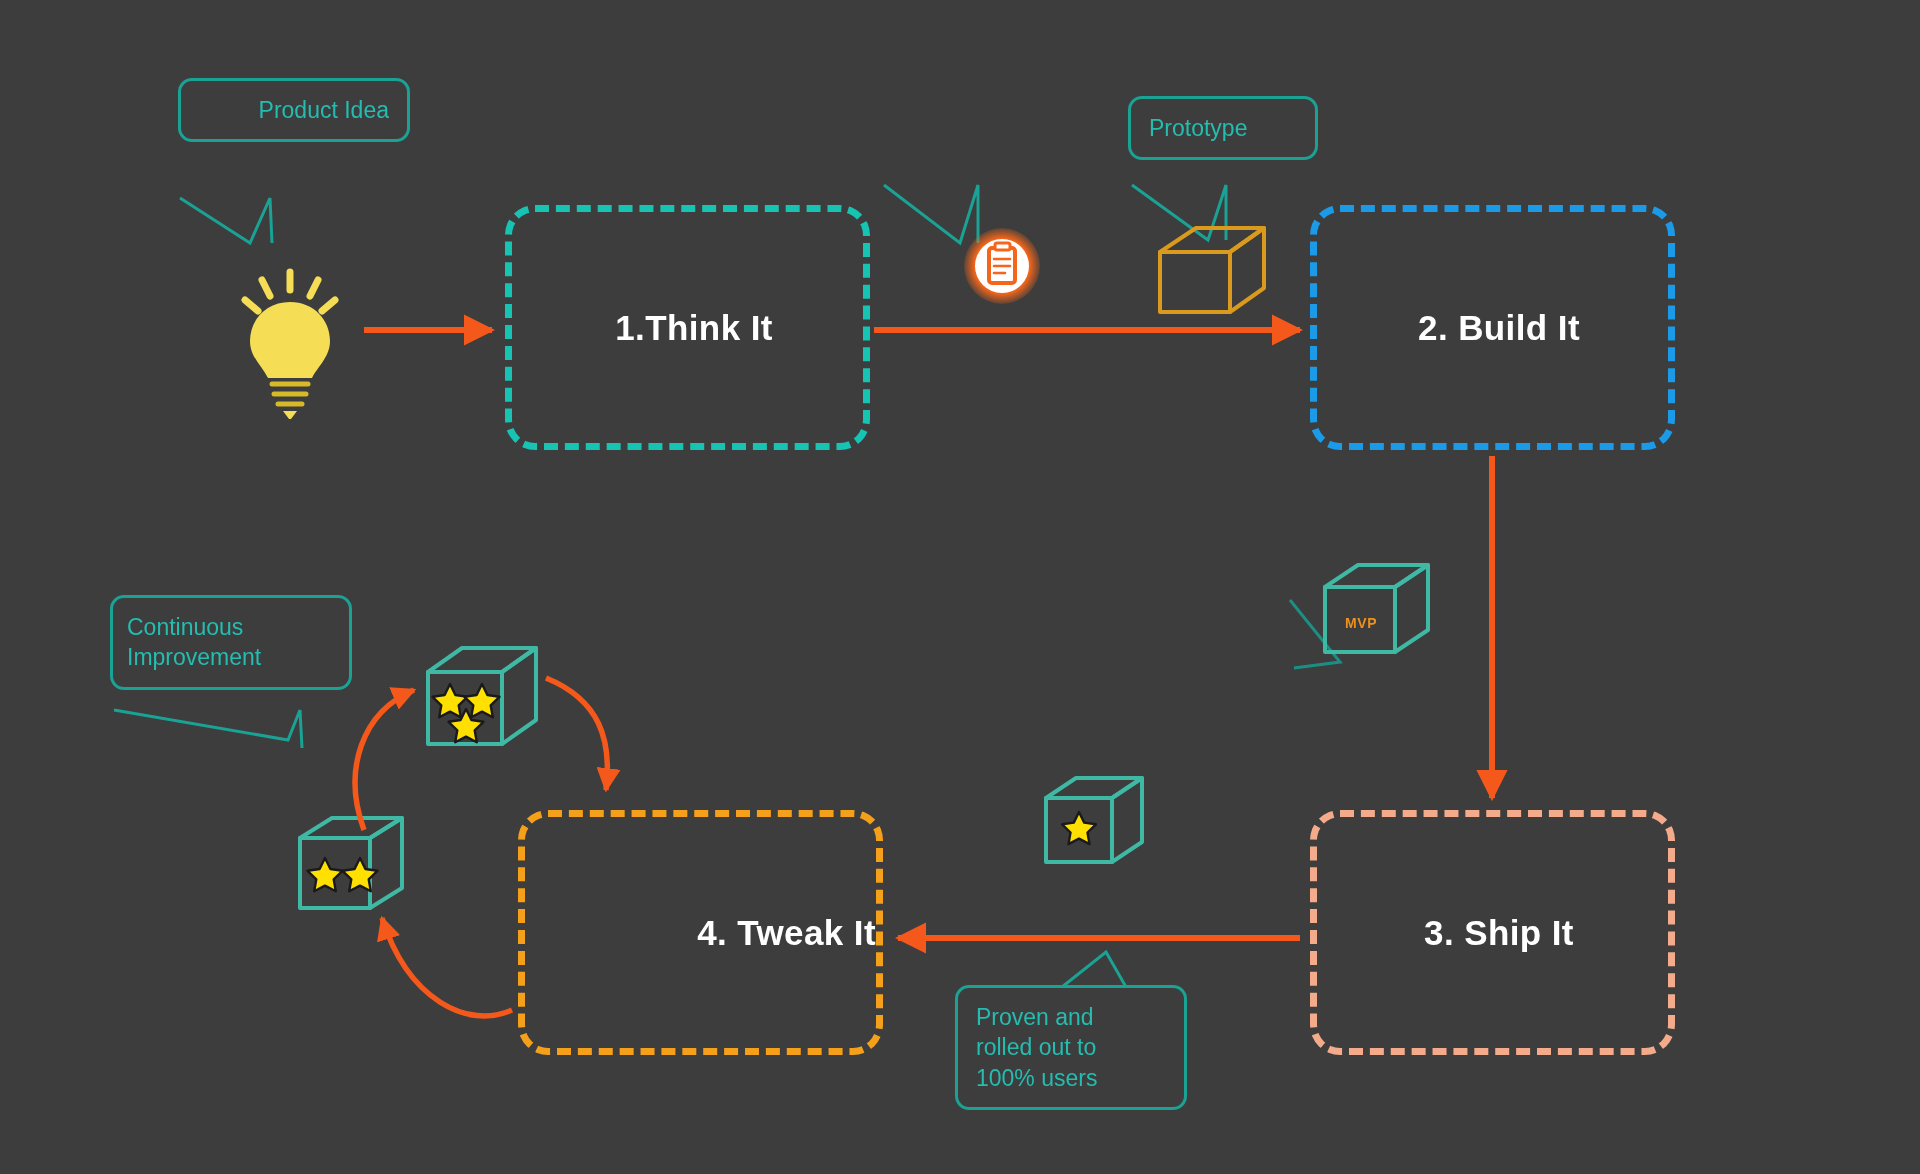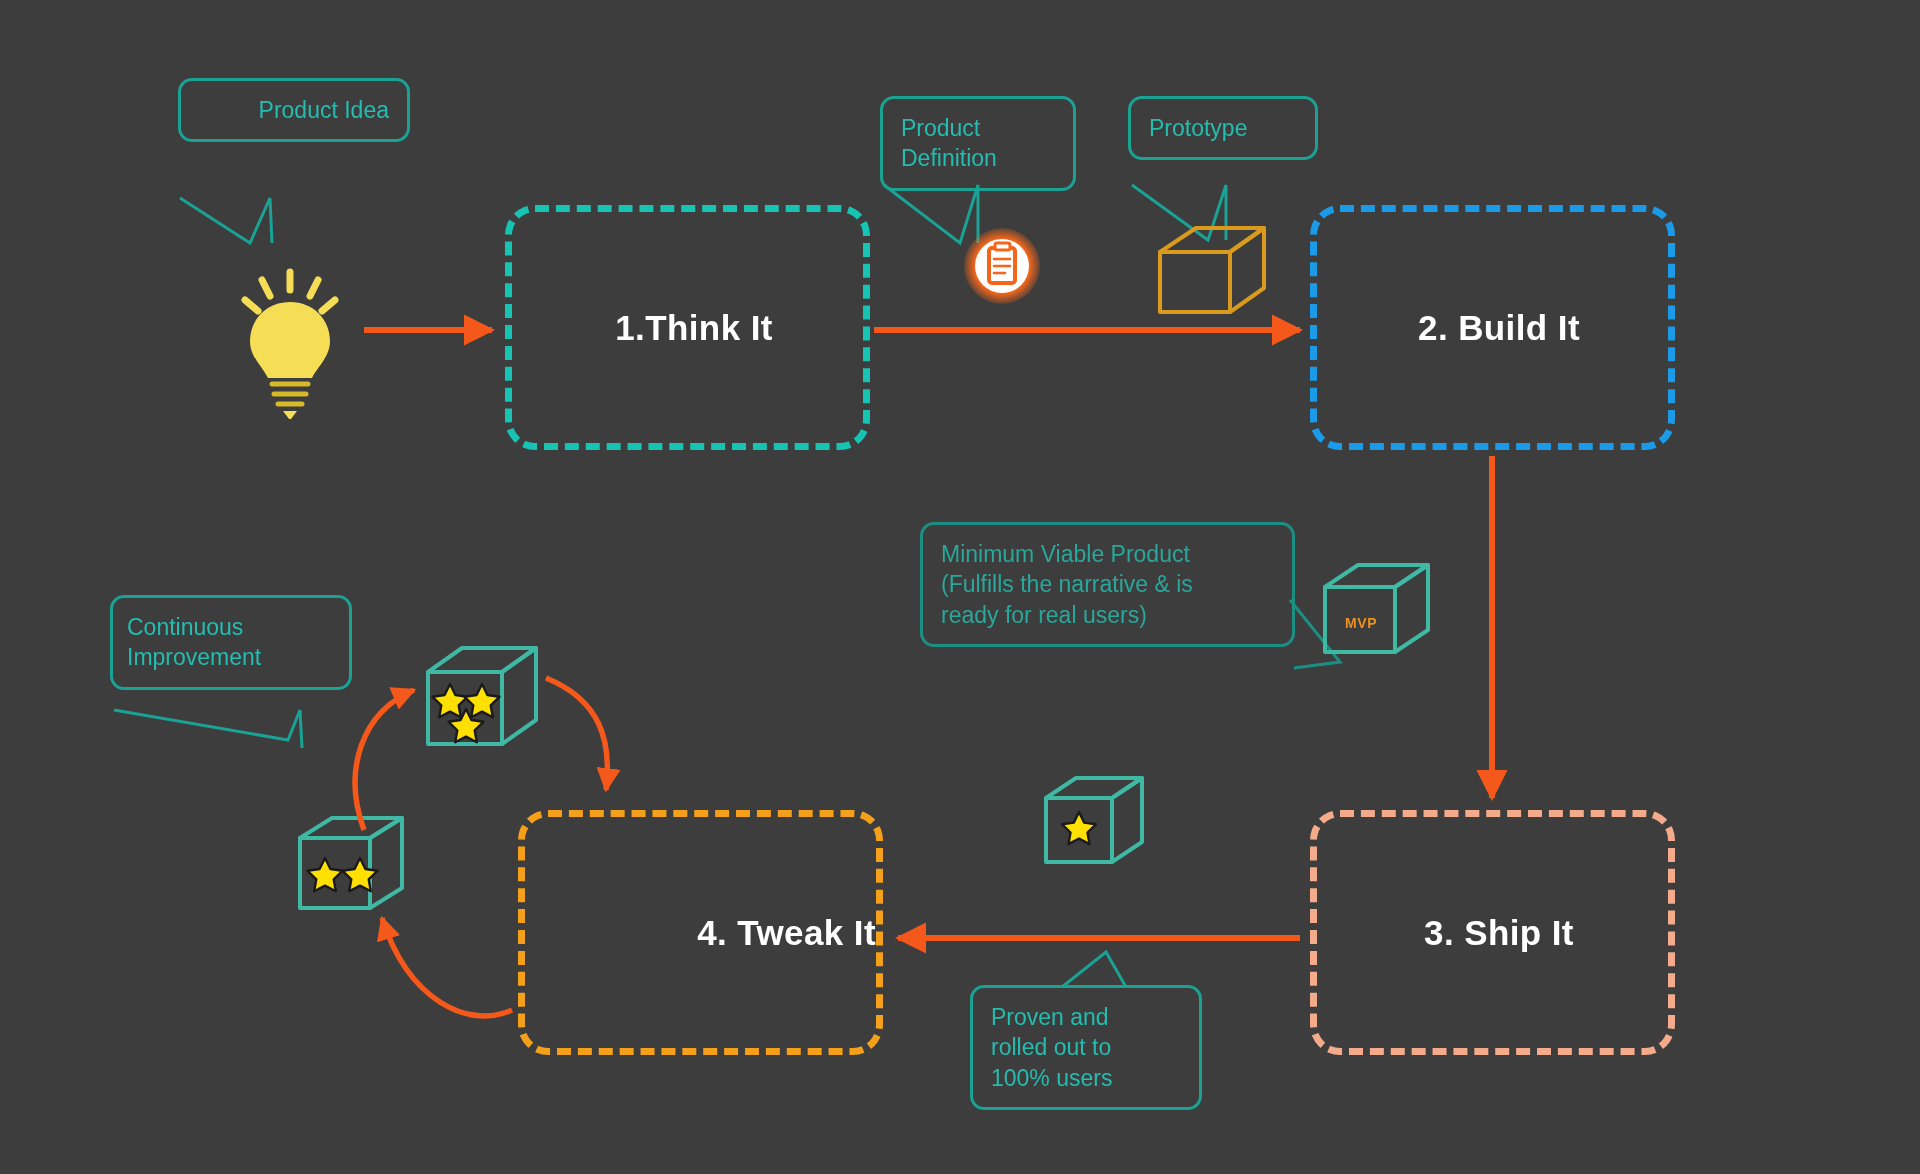--- a/index.html
+++ b/index.html
@@ -65,21 +65,21 @@
     background: transparent;
     white-space: pre-line;
   }
   .callout.dim { border-color: #1c8f85; color: #2aa79b; }
 
   #callout-product-idea       { left: 178px;  top: 78px;  width: 232px; text-align: right; }
   #callout-product-definition { left: 880px;  top: 96px;  width: 196px; }
   #callout-prototype          { left: 1128px; top: 96px;  width: 190px; }
   #callout-mvp                { left: 920px;  top: 522px; width: 375px; }
   #callout-continuous         { left: 110px;  top: 595px; width: 242px; padding-left: 14px; }
-  #callout-proven             { left: 955px;  top: 985px; width: 232px; margin-left: 15px; }
+  #callout-proven             { left: 955px;  top: 985px; width: 232px; }
 
   
   .cube-label {
     position: absolute;
     color: #f0901c;
     font-size: 14px;
     font-weight: bold;
     letter-spacing: 0.6px;
   }
   #mvp-cube-label { left: 1345px; top: 615px; }
@@ -213,26 +213,21 @@
     <span class="stage-label">2. Build It</span>
   </div>
   <div class="stage" id="stage-ship">
     <span class="stage-label">3. Ship It</span>
   </div>
   <div class="stage" id="stage-tweak">
     <span class="stage-label">4. Tweak It</span>
   </div>
 
   <div class="callout" id="callout-product-idea">Product Idea</div>
-  <div class="callout" id="callout-product-definition">Product
-Definition</div>
   <div class="callout" id="callout-prototype">Prototype</div>
-  <div class="callout dim" id="callout-mvp">Minimum Viable Product
-(Fulfills the narrative &amp; is
-ready for real users)</div>
   <div class="callout" id="callout-continuous">Continuous
 Improvement</div>
   <div class="callout" id="callout-proven">Proven and
 rolled out to
 100% users</div>
 
   <div class="cube-label" id="mvp-cube-label">MVP</div>
 
 </div>
 

